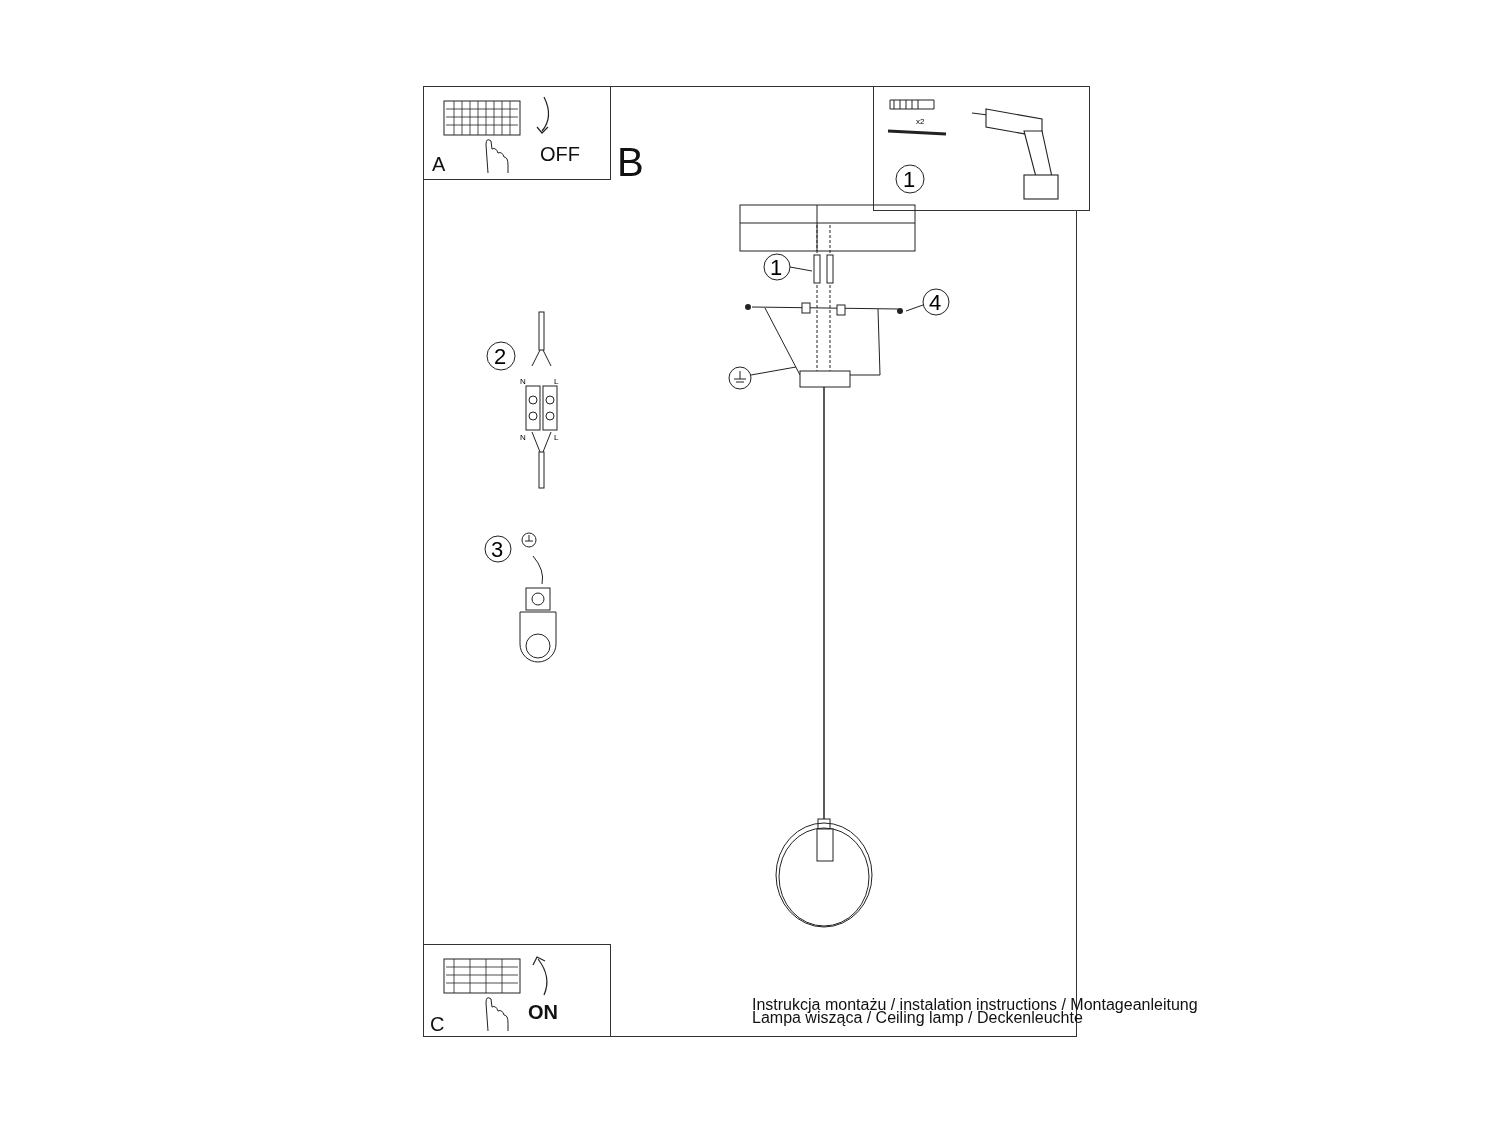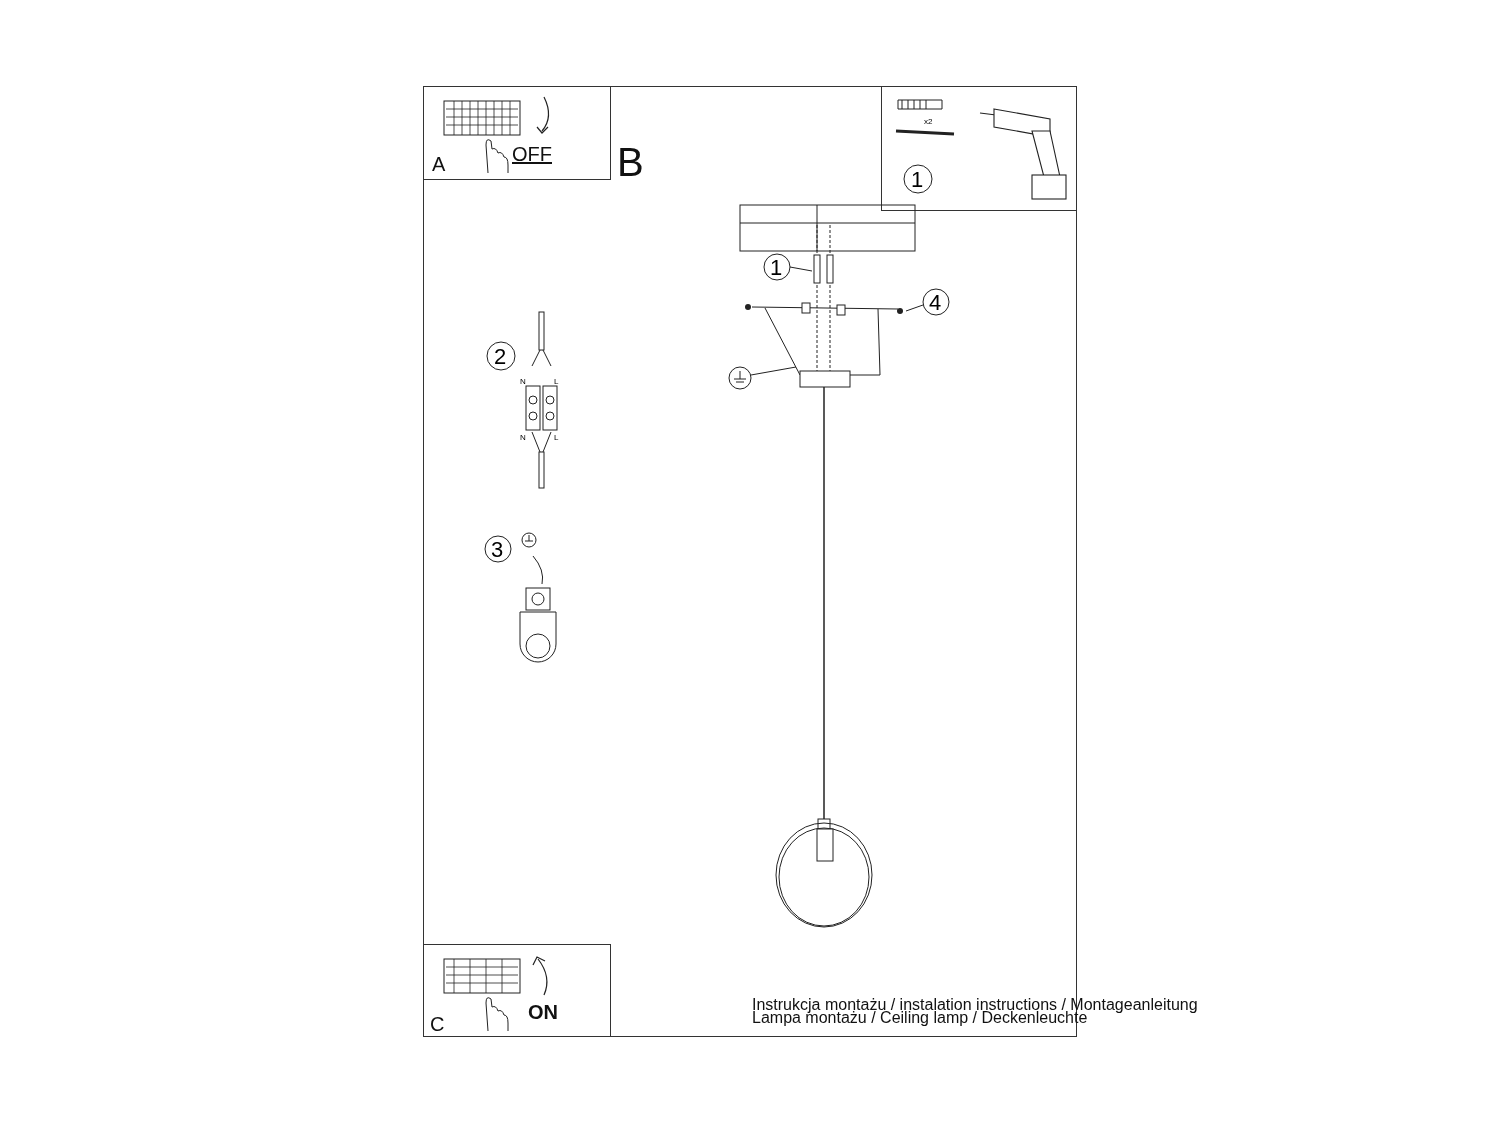--- a/index.html
+++ b/index.html
@@ -2,21 +2,21 @@
 <html><head>
 <meta charset="utf-8">
 <style>
   html,body{margin:0;padding:0;background:#fff;}
   body{width:1500px;height:1125px;position:relative;overflow:hidden;font-family:"Liberation Sans",sans-serif;color:#111;}
   .abs{position:absolute;}
   #sheet{left:423px;top:86px;width:654px;height:951px;border:1px solid #333;box-sizing:border-box;}
   .panel{border:1px solid #333;box-sizing:border-box;background:#fff;}
   #panel-a{left:423px;top:86px;width:188px;height:94px;}
   #panel-c{left:423px;top:944px;width:188px;height:93px;}
-  #panel-tools{left:873px;top:86px;width:196px;height:125px;margin-left:8px;}
+  #panel-tools{left:873px;top:86px;width:217px;height:125px;}
   .letter{font-size:20px;}
   .big-b{font-size:40px;}
   .switch-word{font-size:20px;}
   .footer-text{font-size:16px;line-height:13px;}
   svg{position:absolute;overflow:visible;}
 </style>
 </head>
 <body>
 
 <div id="sheet" class="abs"></div>
@@ -35,21 +35,21 @@
       <line x1="62" y1="14" x2="62" y2="48"></line>
         <line x1="70" y1="14" x2="70" y2="48"></line>
       <line x1="78" y1="14" x2="78" y2="48"></line>
         <line x1="86" y1="14" x2="86" y2="48"></line>
     </g>
     <path d="M64 86 L62 58 Q62 50 67 54 L68 62 Q72 60 74 66 Q78 64 80 70 Q84 70 84 78 L84 86" fill="#fff" stroke="#222" stroke-width="1"></path>
     <path d="M120 10 Q130 30 118 44" fill="none" stroke="#222" stroke-width="1.2"></path>
     <path d="M113 40 L118 46 L124 40" fill="none" stroke="#222" stroke-width="1.2"></path>
   </svg>
   <span class="abs letter" style="left:8px;top:66px;">A</span>
-  <span class="abs switch-word" style="left:88px;top:56px;text-decoration:underline;">OFF</span>
+  <span class="abs switch-word" style="left:116px;top:56px;">OFF</span>
 </div>
 
 <span class="abs big-b" style="left:617px;top:140px;">B</span>
 
 <div id="panel-tools" class="abs panel">
   <svg width="204" height="125">
     <path d="M16 13 L60 13 L60 22 L16 22 Z" fill="#fff" stroke="#222"></path>
     <g stroke="#222">
         <line x1="20" y1="13" x2="20" y2="22"></line>
         <line x1="26" y1="13" x2="26" y2="22"></line>
@@ -156,14 +156,14 @@
     <path d="M64 86 L62 58 Q62 50 67 54 L68 62 Q72 60 74 66 Q78 64 80 70 Q84 70 84 78 L84 86" fill="#fff" stroke="#222"></path>
     <path d="M120 50 Q128 32 114 14" fill="none" stroke="#222" stroke-width="1.2"></path>
     <path d="M109 20 L113 12 L121 16" fill="none" stroke="#222" stroke-width="1.2"></path>
   </svg>
   <span class="abs letter" style="left:6px;top:68px;">C</span>
   <span class="abs switch-word" style="left:104px;top:56px;font-weight:bold;">ON</span>
 </div>
 
 <div class="abs footer-text" style="left:752px;top:998px;">
   <div>Instrukcja montażu / instalation instructions / Montageanleitung</div>
-  <div>Lampa montażu / Ceiling lamp / Deckenleuchte</div>
+  <div>Lampa wisząca / Ceiling lamp / Deckenleuchte</div>
 </div>
 
 </body></html>

